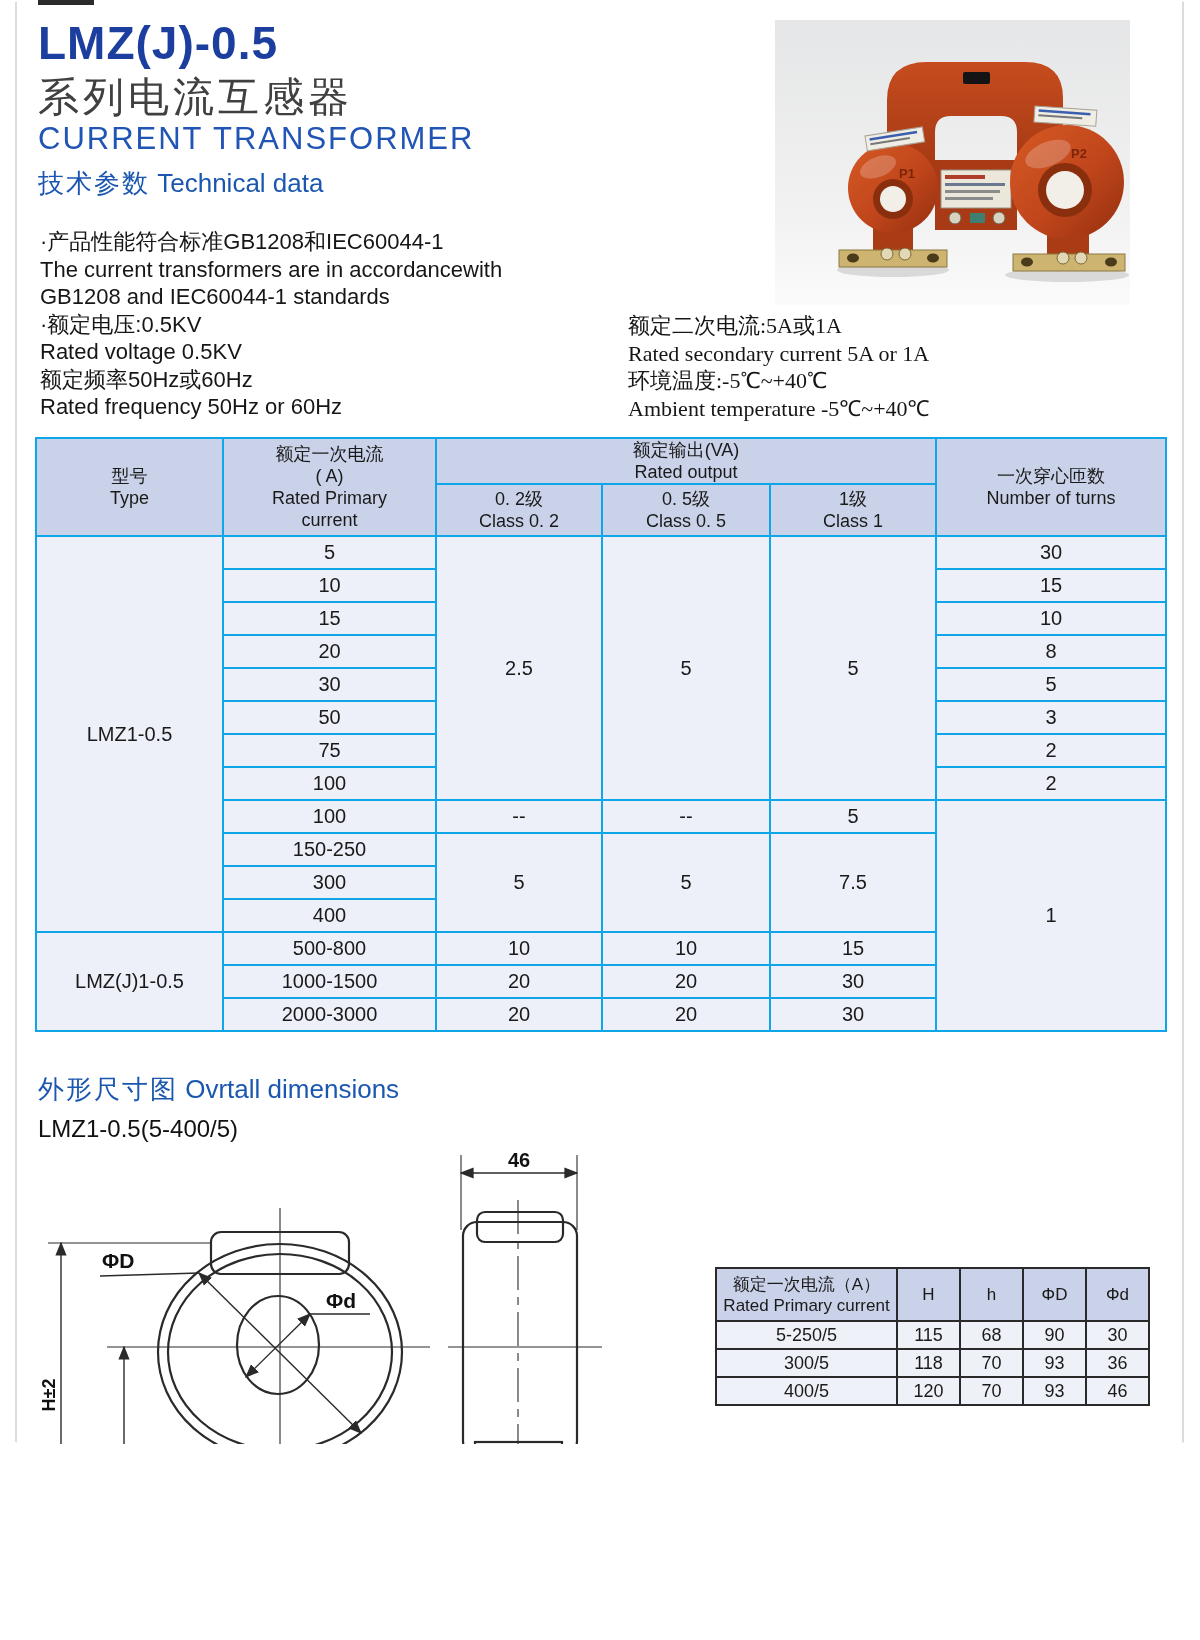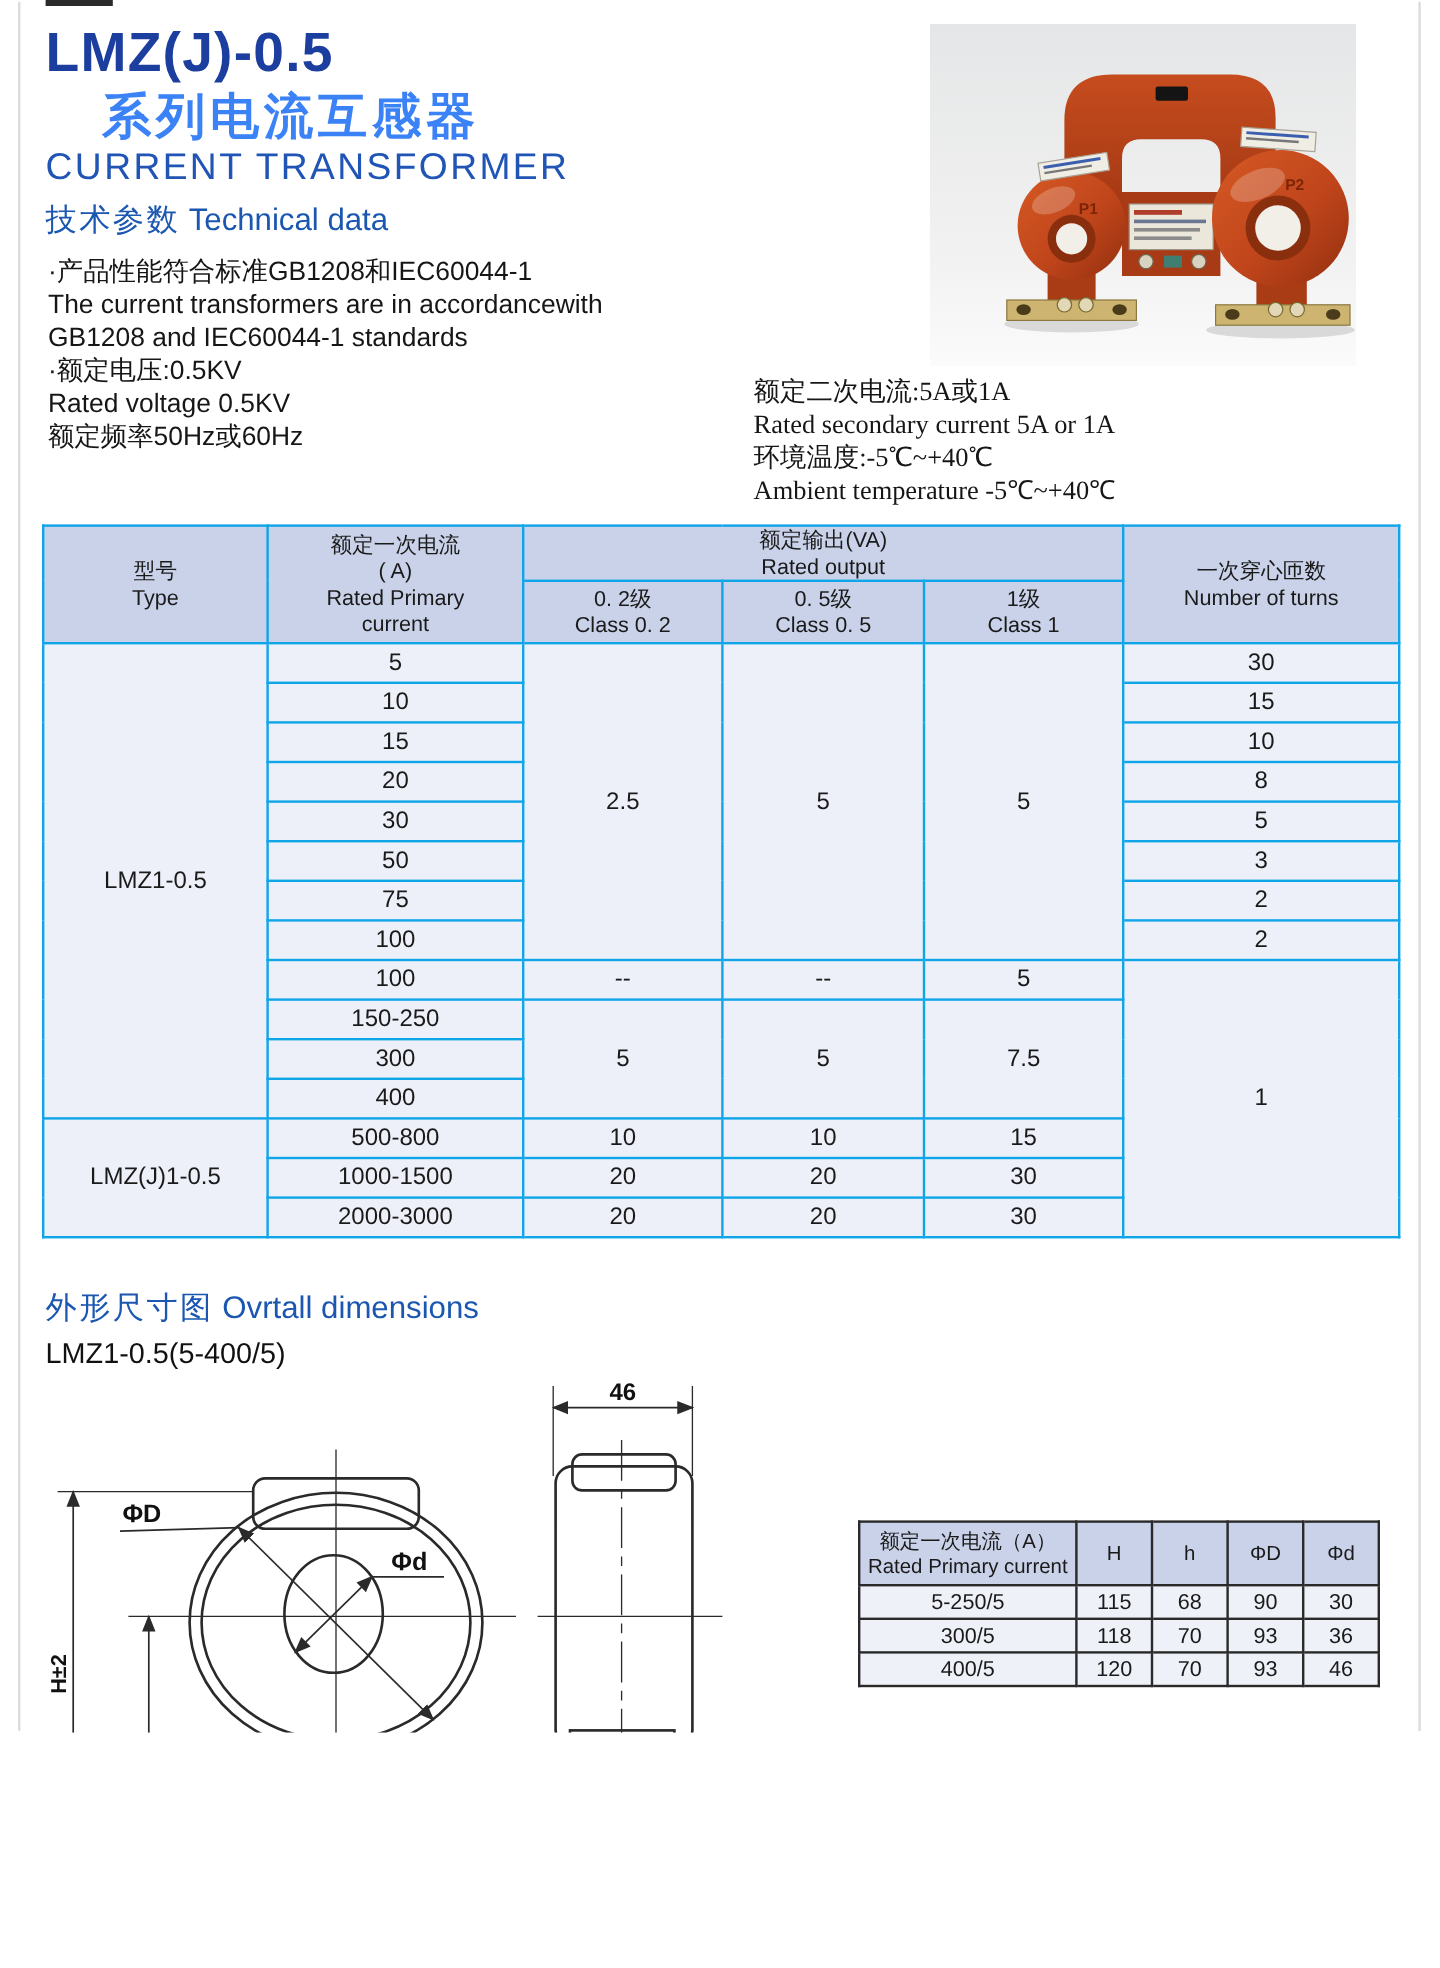--- a/index.html
+++ b/index.html
@@ -5,29 +5,29 @@
   * { margin:0; padding:0; box-sizing:border-box; }
   html,body { background:#fff; }
   body { font-family:"Liberation Sans","DejaVu Sans",sans-serif; color:#1a1a1a; }
   #page { position:relative; width:1200px; height:1444px; background:#ffffff; overflow:hidden;border-radius:25px; }
 
   .edge-line { position:absolute; background:#dcdcdc; }
   .scan-smudge { position:absolute; left:38px; top:0; width:56px; height:5px; background:#2b2b2b; }
 
   
   .title { position:absolute; left:38px; top:16px; font-size:46px; font-weight:bold; color:#1c3f9f; letter-spacing:1px; }
-  .subtitle-cn { position:absolute; left:38px; top:70px; font-size:41px; font-weight:bold; color:#3b82f6; letter-spacing:4px;margin-left:47px; }
+  .subtitle-cn { position:absolute; left:38px; top:70px; font-size:41px; font-weight:normal; color:#404040; letter-spacing:4px; }
   .subtitle-en { position:absolute; left:38px; top:121px; font-size:31px; color:#2055b5; letter-spacing:2px; }
   .section-head { position:absolute; font-size:26px; color:#1b57b0; }
   .section-head .cn { font-weight:normal; letter-spacing:2px; }
   #tech-head { left:38px; top:166px; }
   #dims-head { left:38px; top:1072px; }
 
   .spec-block { position:absolute; font-size:22px; line-height:27.5px; color:#161616; }
-  #spec-left { left:40px; top:212px; width:590px; }
+  #spec-left { left:40px; top:228px; width:590px; }
   #spec-right { left:628px; top:312px; width:560px;font-family:Liberation Serif, serif; }
 
   .model-label { position:absolute; left:38px; top:1115px; font-size:24px; color:#111; }
 
   
   table { border-collapse:collapse; table-layout:fixed; }
   .spec-table { position:absolute; left:35px; top:437px; width:1130px; }
   .spec-table th, .spec-table td { border:2px solid #0ea5e9; text-align:center; vertical-align:middle; padding:0; }
   .spec-table th { background:#c9d2e9; font-weight:normal; font-size:18px; line-height:22px; }
   .spec-table td { background:#edf0f8; font-size:20px; }
@@ -71,20 +71,21 @@
     <span class="en">Technical data</span>
   </div>
 
   <div class="spec-block" id="spec-left">
     <div>·产品性能符合标准GB1208和IEC60044-1</div>
     <div>The current transformers are in accordancewith</div>
     <div>GB1208 and IEC60044-1 standards</div>
     <div>·额定电压:0.5KV</div>
     <div>Rated voltage 0.5KV</div>
     <div>额定频率50Hz或60Hz</div>
+    <div>Rated frequency 50Hz or 60Hz</div>
   </div>
   <div class="spec-block" id="spec-right">
     <div>额定二次电流:5A或1A</div>
     <div>Rated secondary current 5A or 1A</div>
     <div>环境温度:-5℃~+40℃</div>
     <div>Ambient temperature -5℃~+40℃</div>
   </div>
 
   <svg id="photo" width="355" height="285" viewBox="0 0 355 285">
     <defs>

